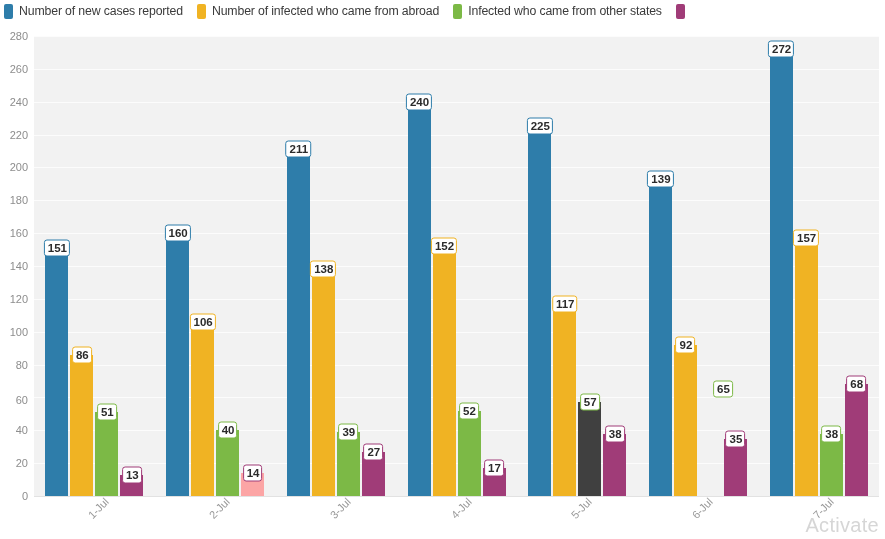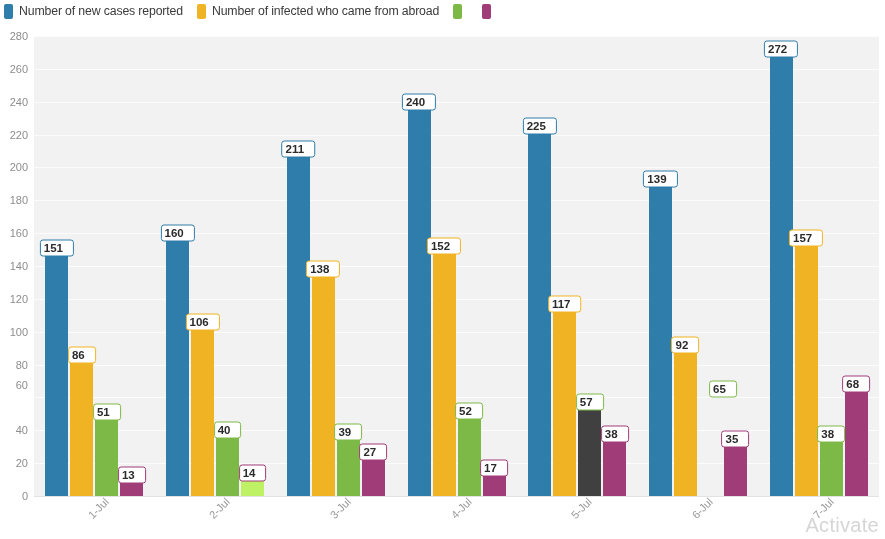--- a/index.html
+++ b/index.html
@@ -126,21 +126,21 @@
   .bar-label {
     position: absolute;
     left: 50%;
     transform: translate(-50%, -50%);
     background: #ffffff;
     border: 1.5px solid #999;
     border-radius: 3px;
     font-size: 11.5px;
     font-weight: bold;
     color: #2b2b2b;
-    padding: 0px 10px 1px 3px;
+    padding: 0px 2px 1px 3px;
     line-height: 14px;
     white-space: nowrap;
     z-index: 5;
   }
 
   
   #x-axis {
     position: absolute;
     left: 34px;
     top: 472px;
@@ -181,33 +181,34 @@
     <div class="legend-item">
       <span class="legend-swatch" style="background: rgb(46, 125, 170);"></span>
       <span class="legend-label">Number of new cases reported</span>
     </div>
     <div class="legend-item">
       <span class="legend-swatch" style="background: rgb(240, 179, 35);"></span>
       <span class="legend-label">Number of infected who came from abroad</span>
     </div>
     <div class="legend-item">
       <span class="legend-swatch" style="background: rgb(124, 185, 70);"></span>
+      <span class="legend-label">Infected who came from other states</span>
     </div>
     <div class="legend-item">
       <span class="legend-swatch" style="background: rgb(160, 60, 120);"></span>
     </div>
   </div>
 
 <div id="chart">
 
   <div id="y-axis">
       <div class="y-tick" style="top: 470px;">0</div>
       <div class="y-tick" style="top: 437.143px;">20</div>
       <div class="y-tick" style="top: 404.286px;">40</div>
-      <div class="y-tick" style="top: 359px;">60</div>
+      <div class="y-tick" style="top: 374px;">60</div>
       <div class="y-tick" style="top: 338.571px;">80</div>
       <div class="y-tick" style="top: 305.714px;">100</div>
       <div class="y-tick" style="top: 272.857px;">120</div>
       <div class="y-tick" style="top: 240px;">140</div>
       <div class="y-tick" style="top: 207.143px;">160</div>
       <div class="y-tick" style="top: 174.286px;">180</div>
       <div class="y-tick" style="top: 141.429px;">200</div>
       <div class="y-tick" style="top: 108.571px;">220</div>
       <div class="y-tick" style="top: 75.7143px;">240</div>
       <div class="y-tick" style="top: 42.8571px;">260</div>
@@ -265,21 +266,21 @@
             <div class="bar" title="Number of infected who came from abroad 2-Jul: 106" style="height: 174.143px; background: rgb(240, 179, 35);">
               <div class="bar-label" style="border-color: rgb(240, 179, 35); top: 0px;">106</div>
             </div>
           </div>
           <div class="bar-wrap">
             <div class="bar" title="Infected who came from other states 2-Jul: 40" style="height: 65.7143px; background: rgb(124, 185, 70);">
               <div class="bar-label" style="border-color: rgb(124, 185, 70); top: 0px;">40</div>
             </div>
           </div>
           <div class="bar-wrap">
-            <div class="bar" title="Number of infected throgh cont 2-Jul: 14" style="height: 23px; background: #bef264;">
+            <div class="bar" title="Number of infected throgh cont 2-Jul: 14" style="height: 23px; background: #fca5a5;">
               <div class="bar-label" style="border-color: rgb(160, 60, 120); top: 0px;">14</div>
             </div>
           </div>
         </div>
         <div class="group">
           <div class="bar-wrap">
             <div class="bar" title="Number of new cases reported 3-Jul: 211" style="height: 346.643px; background: rgb(46, 125, 170);">
               <div class="bar-label" style="border-color: rgb(46, 125, 170); top: 0px;">211</div>
             </div>
           </div>

